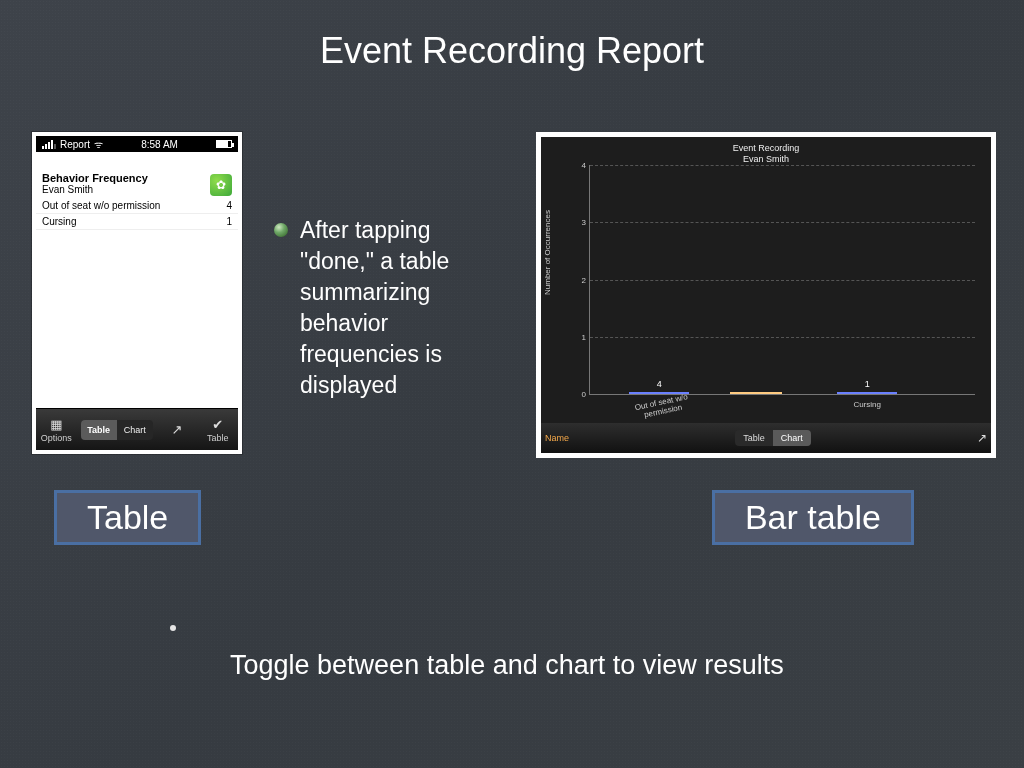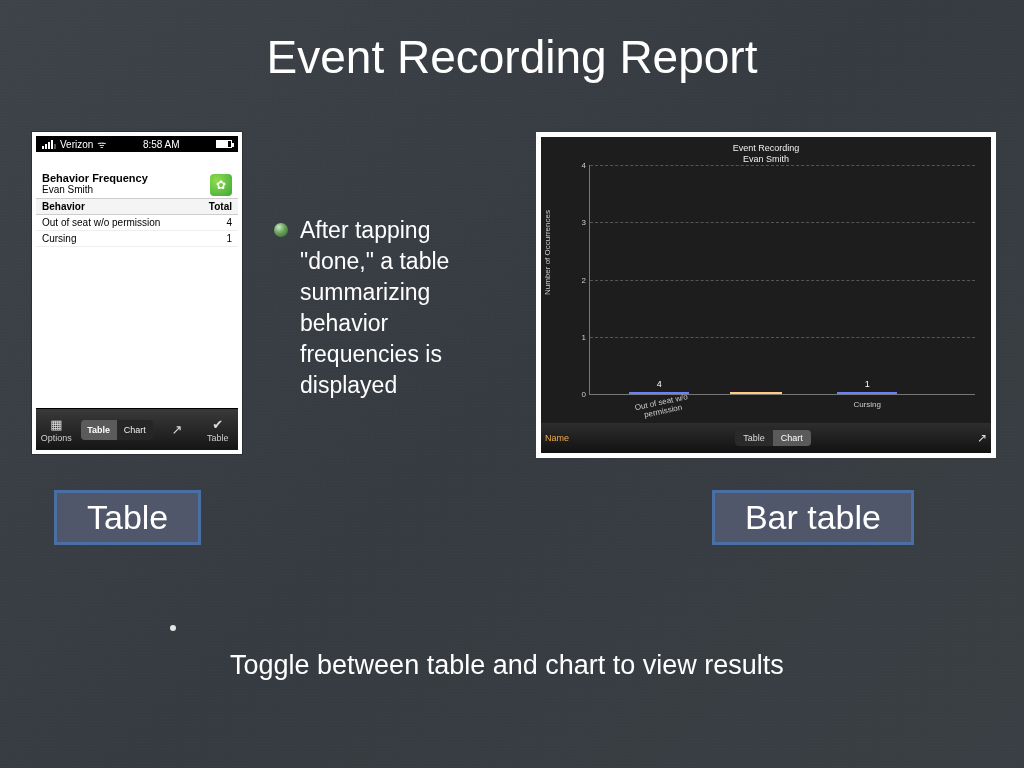--- a/index.html
+++ b/index.html
@@ -16,21 +16,21 @@
     position: relative;
     overflow: hidden;
   }
 
   .title {
     position: absolute;
     top: 30px;
     left: 0;
     width: 100%;
     text-align: center;
-    font-size: 46px;
+    font-size: 36px;
     font-weight: normal;
   }
 
   
   .phone-frame {
     position: absolute;
     left: 32px;
     top: 132px;
     width: 210px;
     height: 322px;
@@ -228,43 +228,39 @@
   <div class="phone-inner">
     <div class="status-bar">
       <span class="carrier-group">
         <span class="bar-step">
             <span></span>
             <span></span>
             <span></span>
             <span></span>
             <span></span>
           </span>
-        <span>Verizon</span>
+        <span>Report</span>
         <span>ᯤ</span>
       </span>
       <span>8:58 AM</span>
       <span class="status-right">
         <span class="battery">
             <i></i>
           </span>
       </span>
     </div>
 
     <div class="app-header">
       <div>
         <div class="ht">Behavior Frequency</div>
         <div class="hs">Evan Smith</div>
       </div>
       <div class="icon-badge">✿</div>
     </div>
 
-    <div class="tbl-head">
-      <span>Behavior</span>
-      <span>Total</span>
-    </div>
     <div class="tbl-row">
       <span>Out of seat w/o permission</span>
       <span>4</span>
     </div>
     <div class="tbl-row">
       <span>Cursing</span>
       <span>1</span>
     </div>
 
     <div class="phone-fill"></div>

